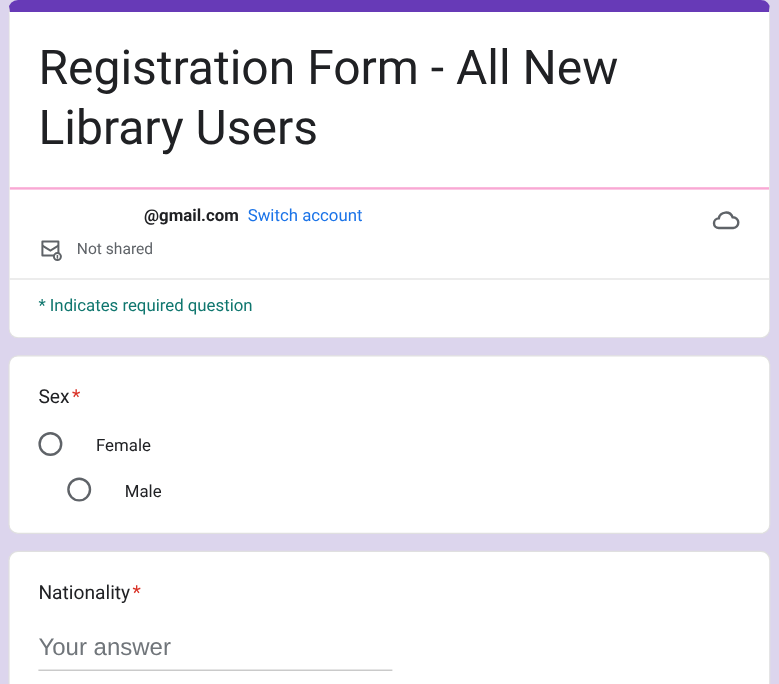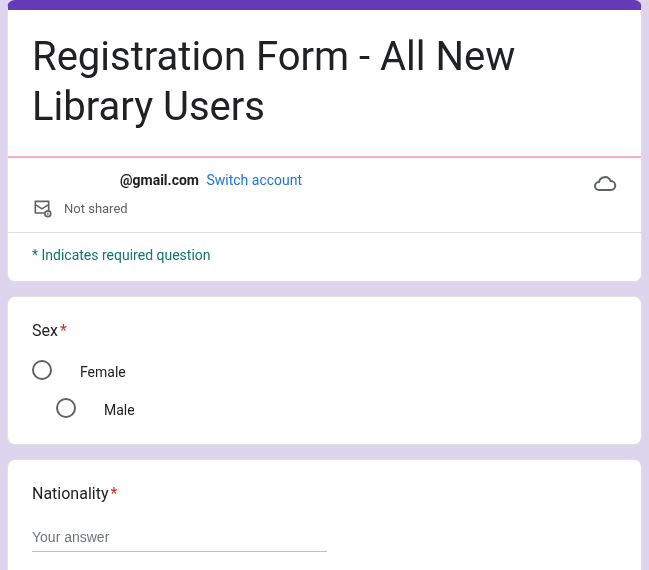--- a/index.html
+++ b/index.html
@@ -67,21 +67,21 @@
   .radio-outer {
     width: 20px;
     height: 20px;
     border-radius: 50%;
     border: 2px solid #5f6368;
     flex-shrink: 0;
   }
   .text-input {
     border: none;
     border-bottom: 1px solid #bdbdbd;
-    font-size: 14px;
+    font-size: 20px;
     padding: 6px 0;
     width: 295px;
     outline: none;
     color: #1d4ed8;
   }
   .text-input::placeholder { color: #70757a; }
 </style>
 </head>
 <body>
 

